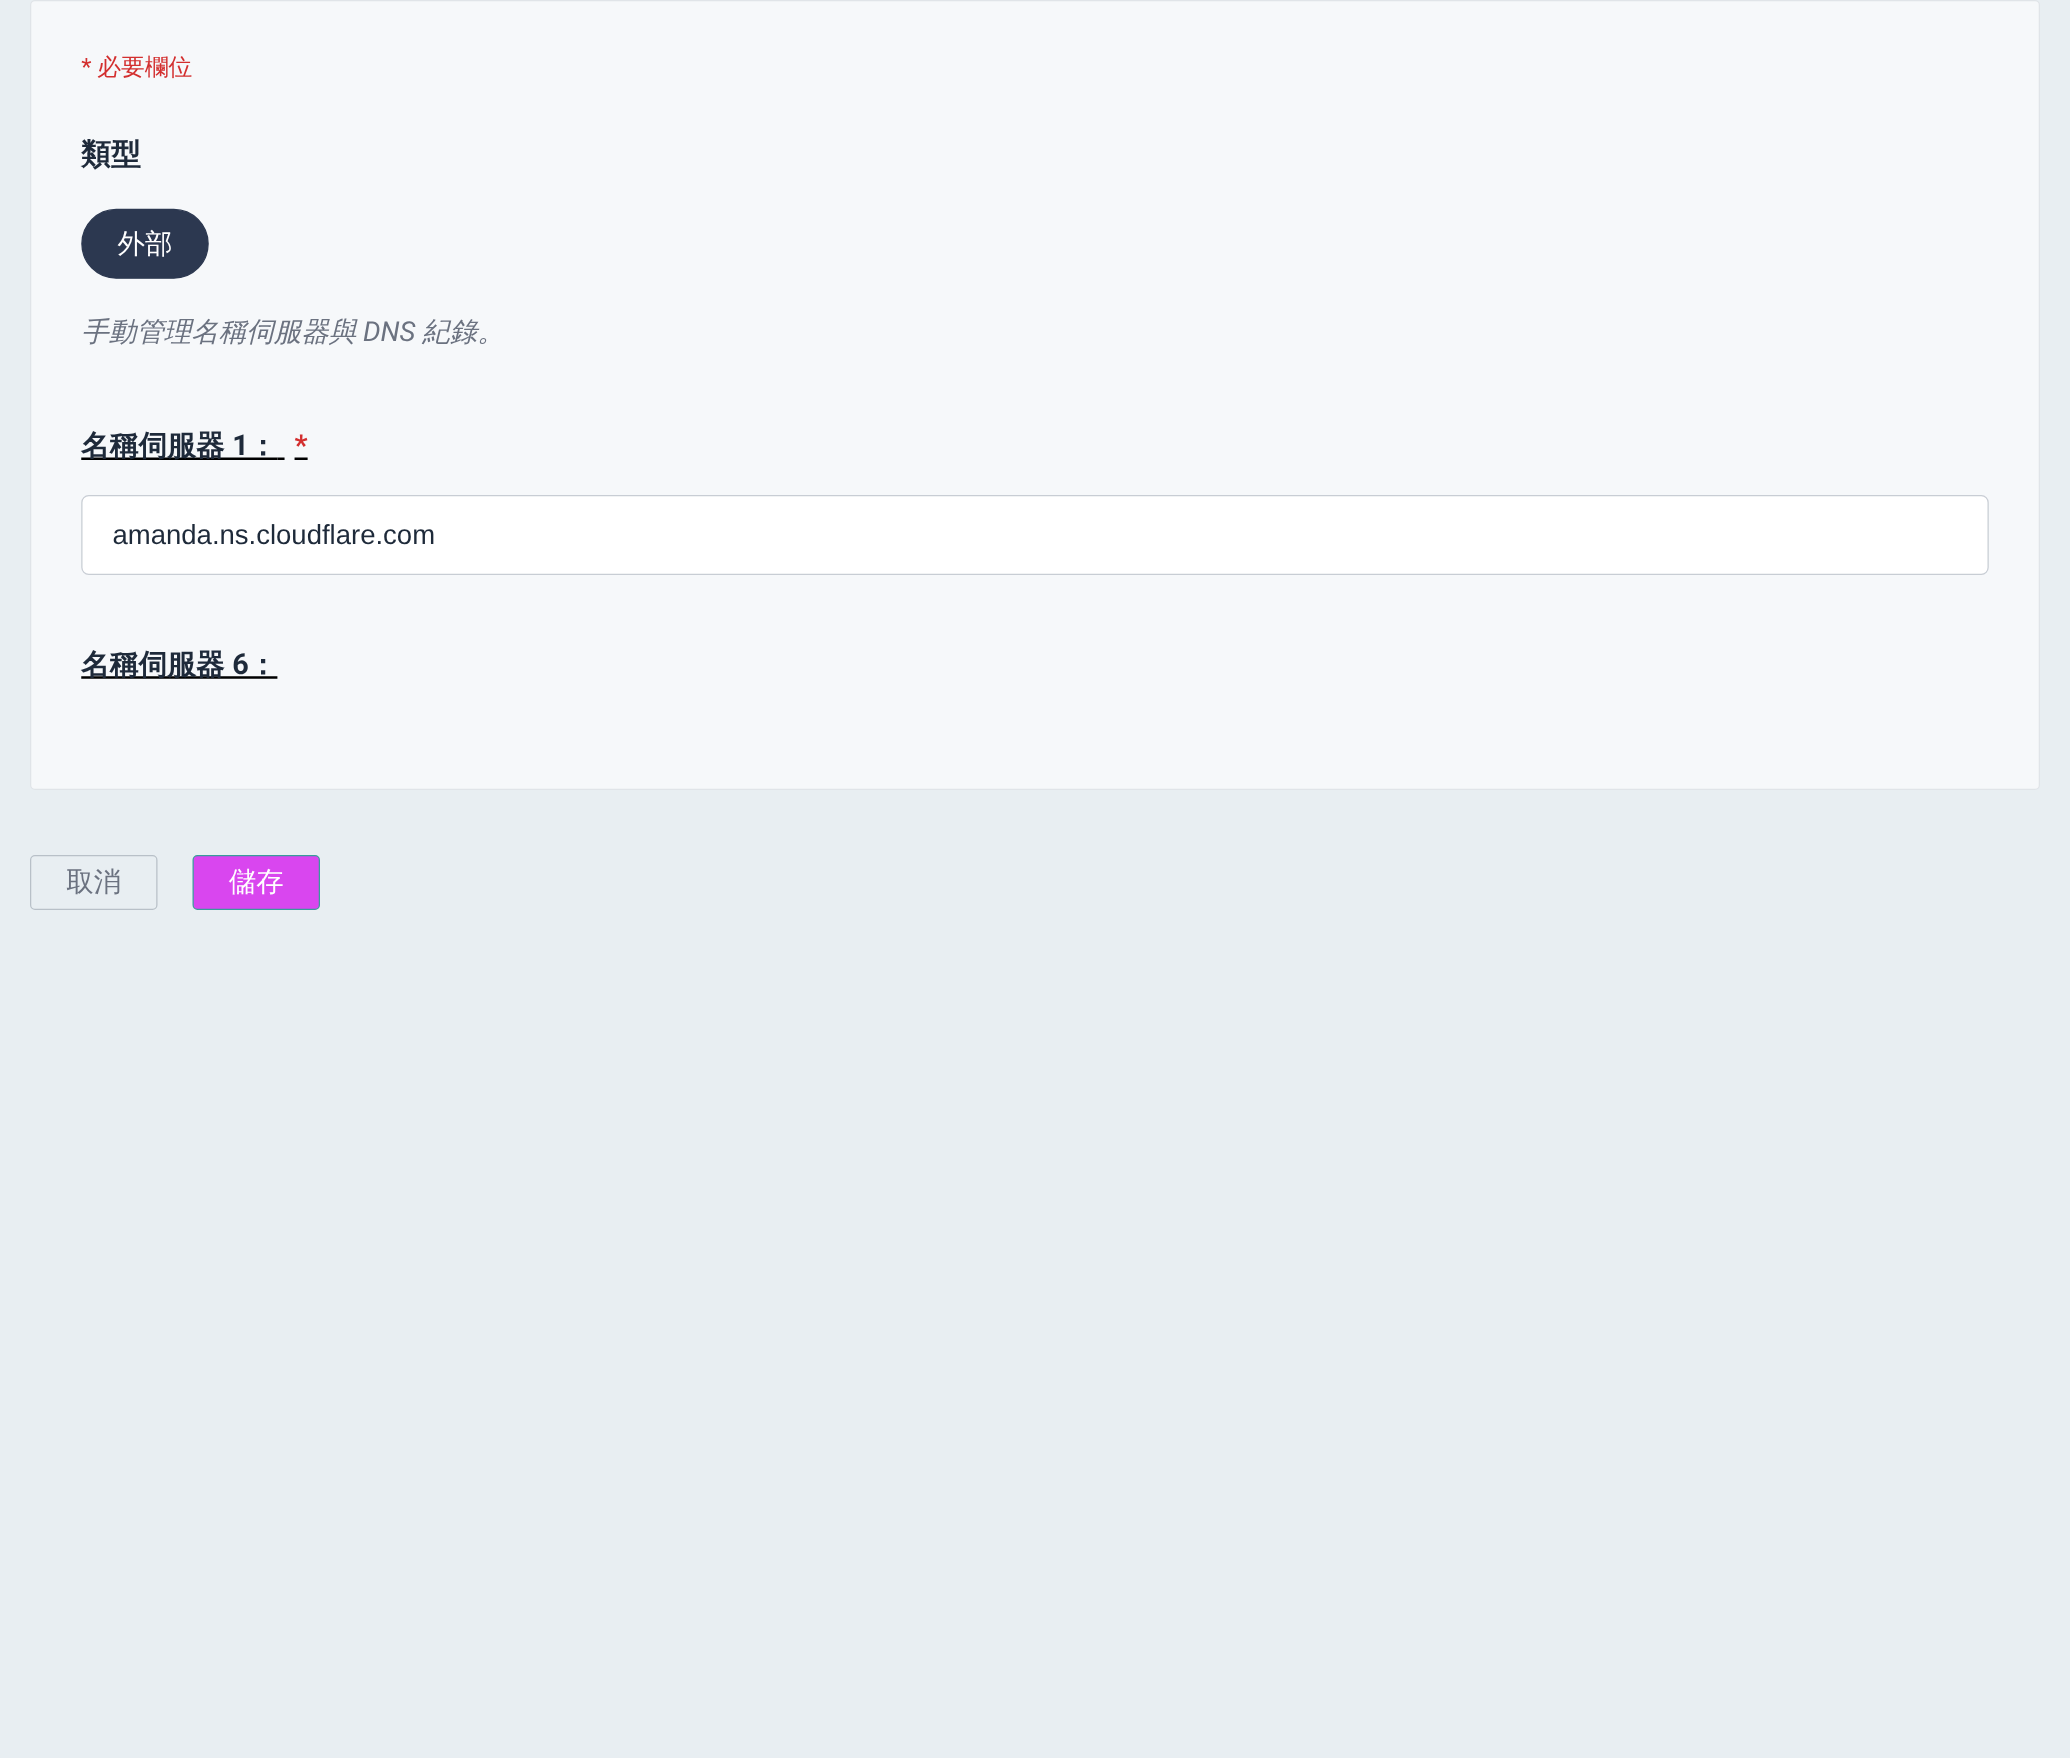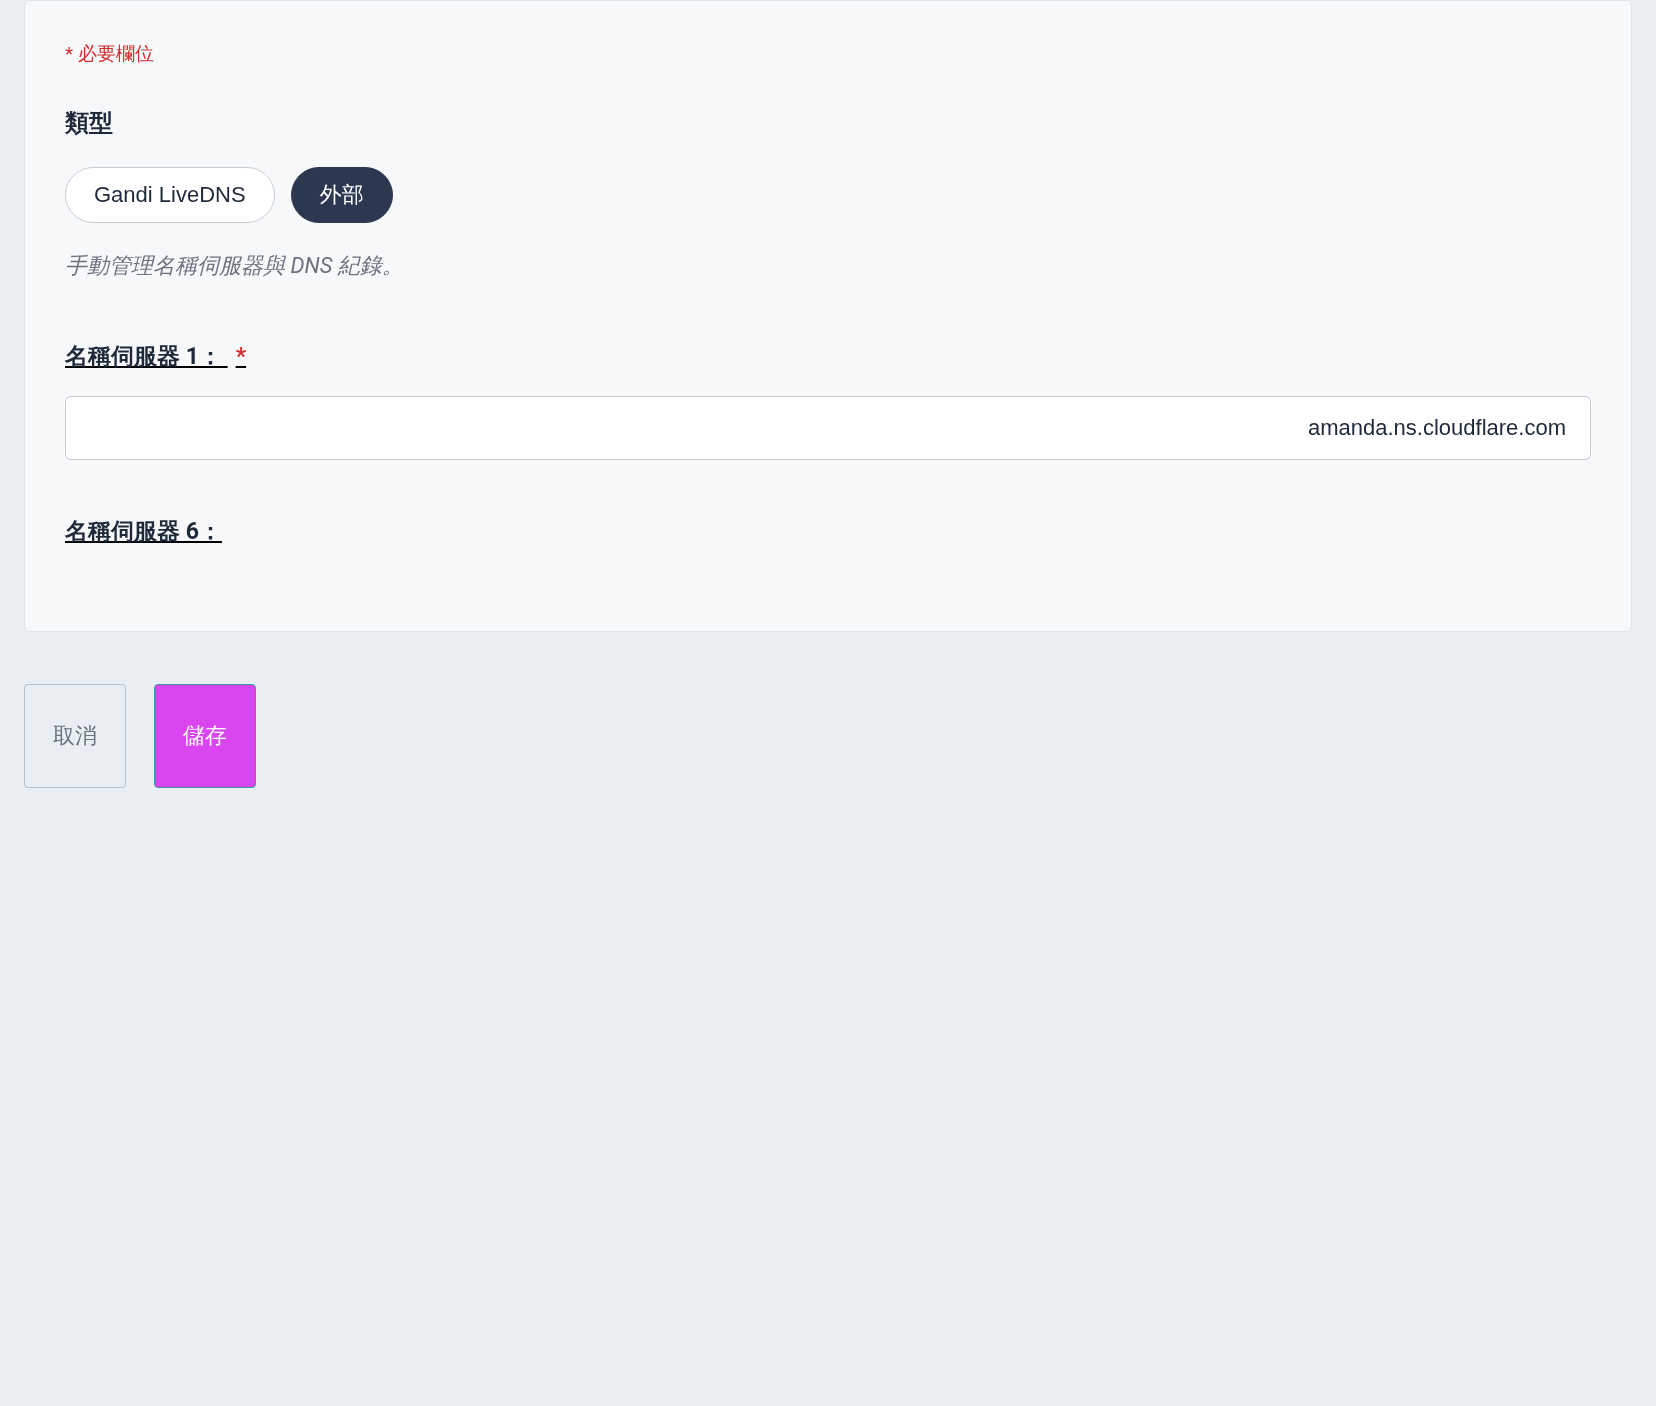--- a/index.html
+++ b/index.html
@@ -79,29 +79,28 @@
     }
     .text-input {
       width: 100%;
       padding: 18px 24px;
       font-size: 22px;
       border: 1px solid #c8cdd4;
       border-radius: 6px;
       background-color: #ffffff;
       color: #1e2a3a;
       outline: none;
-      text-align: right;
     }
     .actions {
       display: flex;
       gap: 28px;
       padding: 28px 24px 0 24px;
     }
     .btn {
-      padding: 36px 28px;
+      padding: 6px 28px;
       font-size: 22px;
       font-weight: 500;
       border-radius: 4px;
       cursor: pointer;
       display: inline-flex;
       align-items: center;
       justify-content: center;
       min-width: 90px;
     }
     .btn-cancel {
@@ -117,21 +116,20 @@
   </style>
 </head>
 <body>
 
 <div class="card">
   <div class="required-note">* 必要欄位</div>
 
   <div class="section-label">類型</div>
 
   <div class="toggle-group">
-    <button class="toggle-pill">Gandi LiveDNS</button>
     <button class="toggle-pill active">外部</button>
   </div>
 
   <div class="helper-text">手動管理名稱伺服器與 DNS 紀錄。</div>
 
   <div class="form-field">
     <label class="field-label">
       <span>名稱伺服器 1：</span>
       <span class="required-star">*</span>
     </label>

